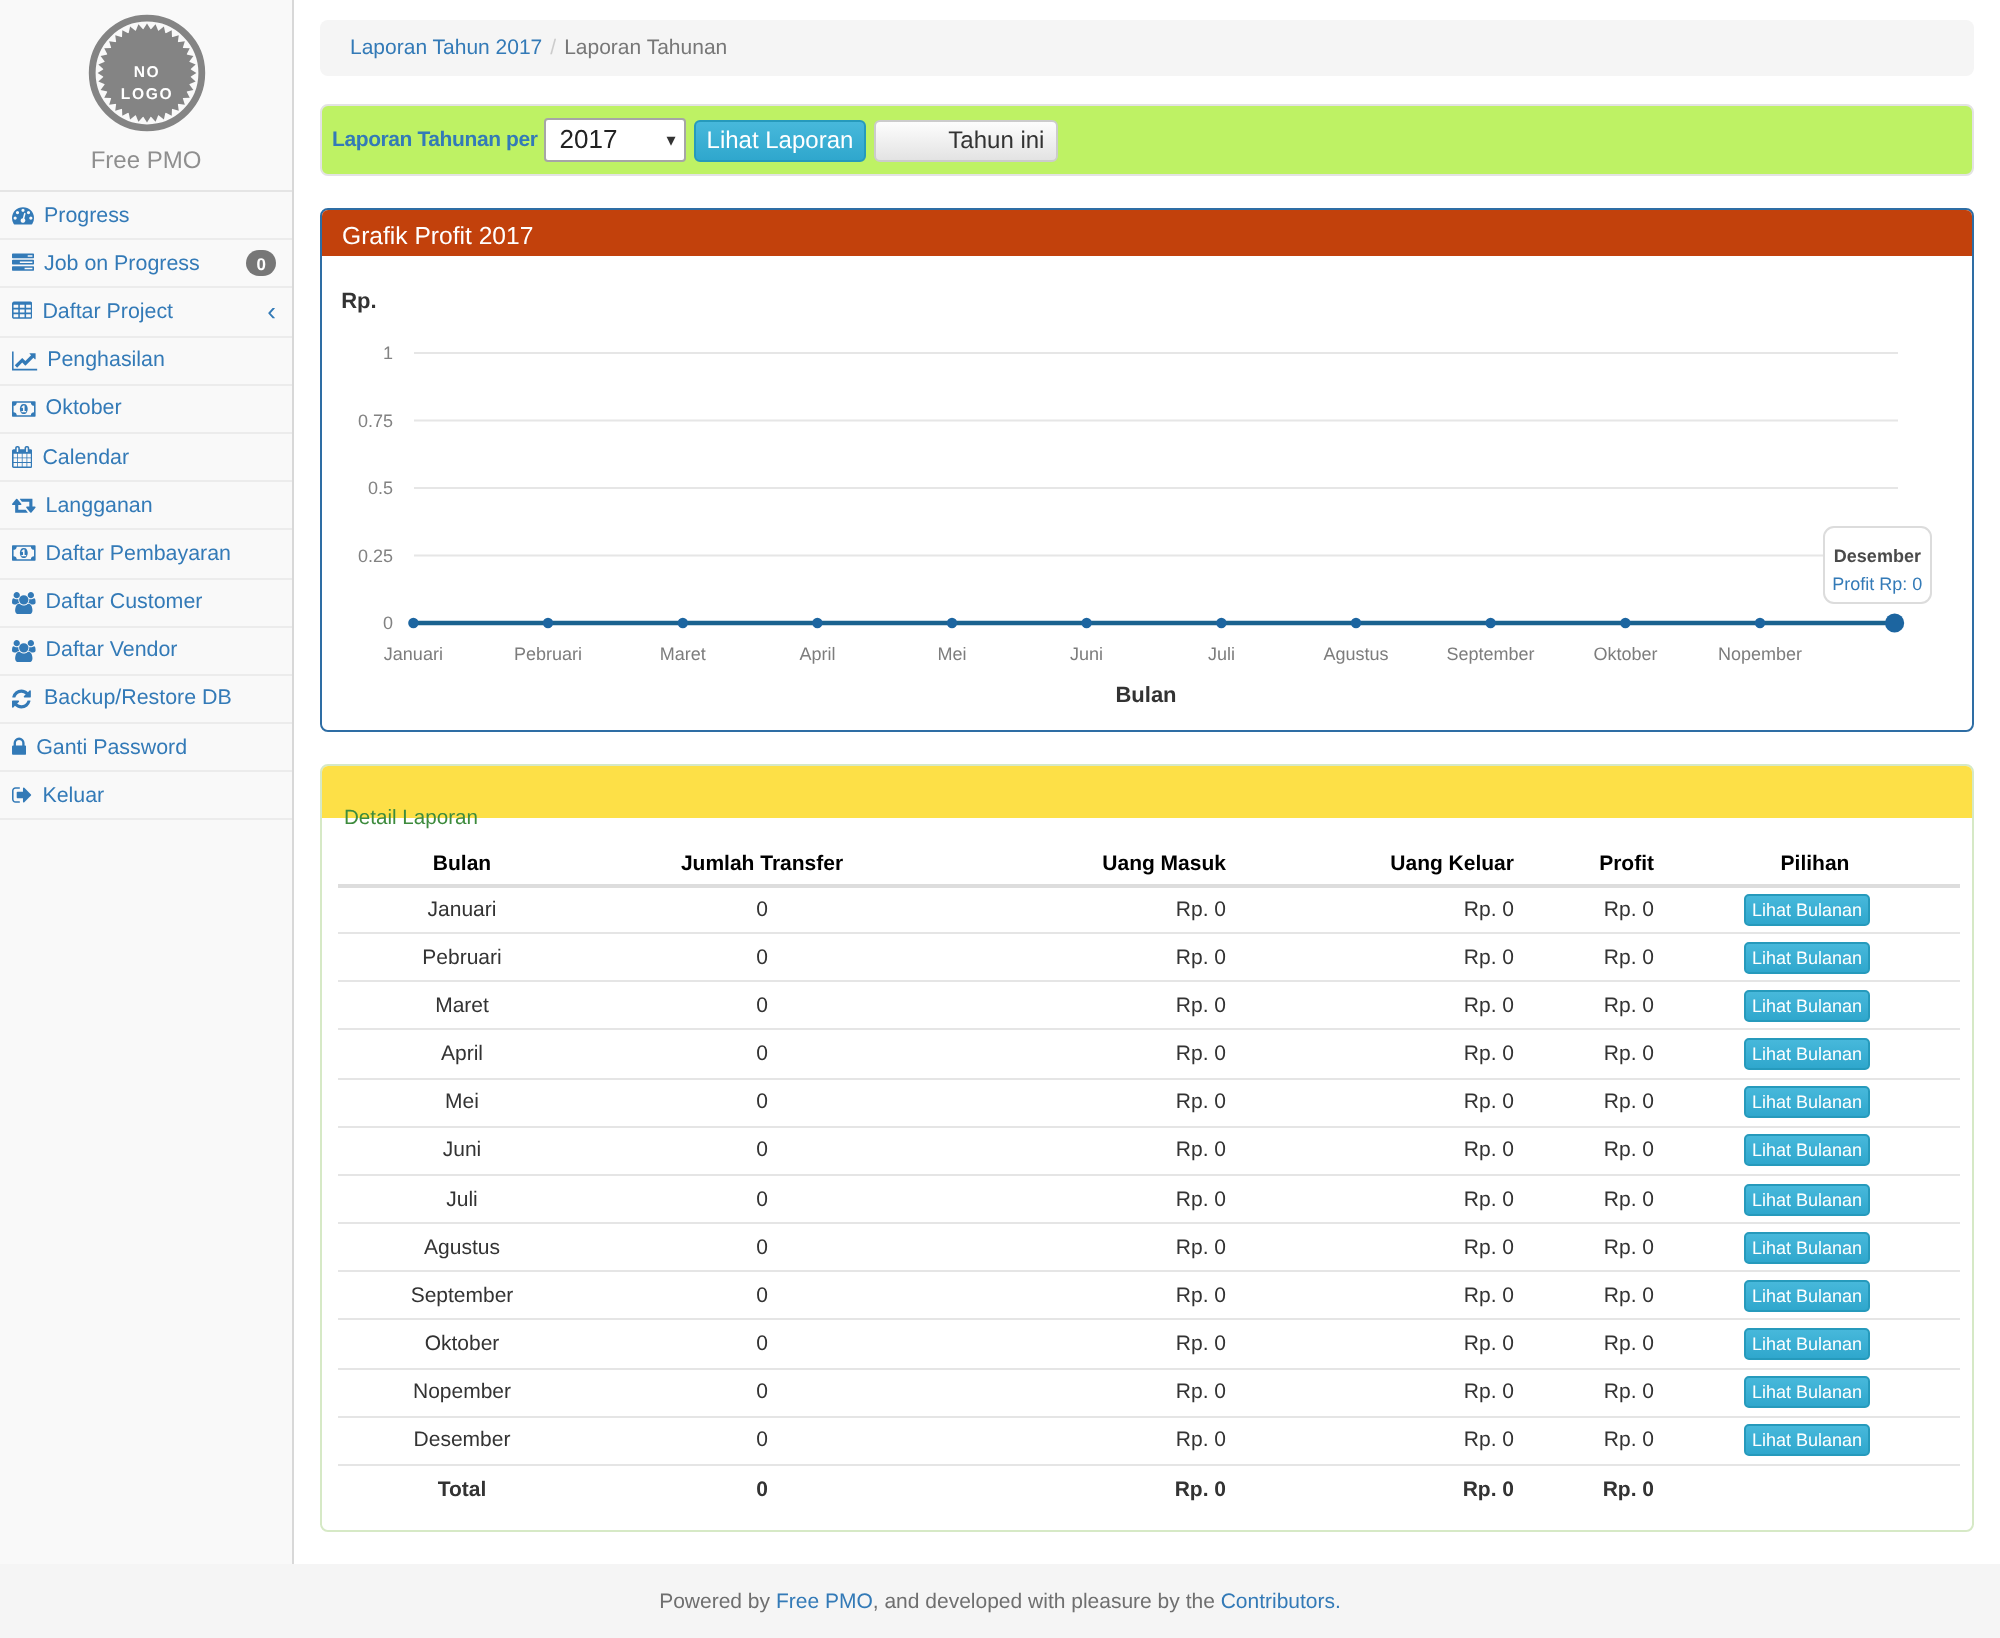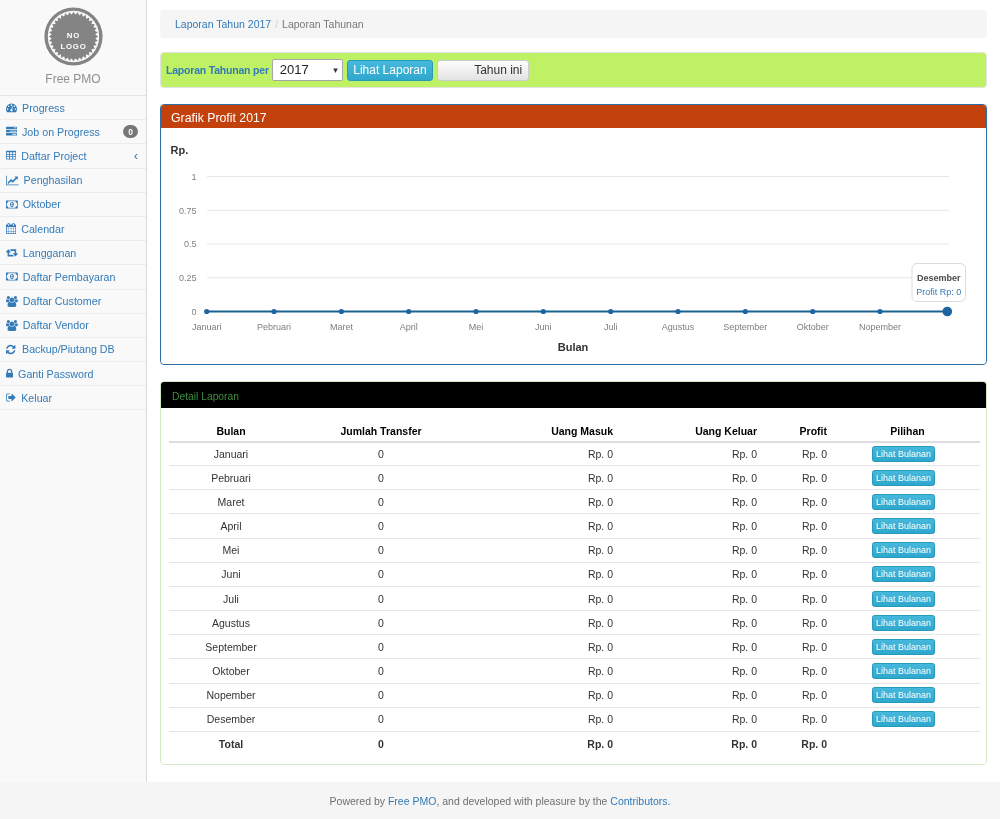--- a/index.html
+++ b/index.html
@@ -19,21 +19,21 @@
 .well label {font-weight:bold; color:#337ab7; font-size:10.5px; letter-spacing:-0.2px; margin-right:3px;}
 .sel {position:relative; display:inline-block; width:71px; height:22px; background:#fff; border:1px solid #a6a6a6; border-radius:2px; font-size:13px; color:#222; line-height:20px; padding-left:7px;}
 .sel:after {content:"\25BE"; position:absolute; right:4px; top:0; font-size:9px; color:#333;}
 .btn {height:21px; line-height:19px; border-radius:3px; font-size:12px; padding:0 5.5px; margin-left:4px; display:inline-block;}
 .btn-info {color:#fff; background:linear-gradient(#47b8db,#2fa7cd); border:1px solid #269abc;}
 .btn-default {color:#333; background:linear-gradient(#fdfdfd,#e3e3e3); border:1px solid #ccc;padding-left:36px;}
 .panel {border-radius:4px; margin-bottom:16px;}
 .panel-p {border:1px solid #2e6da4;}
 .panel-p .ph {background:#c2410c; color:#fff; height:23px; line-height:26px; padding:0 10px; font-size:12.3px; border-radius:3px 3px 0 0;}
 .panel-s {border:1px solid #d6e9c6;}
-.panel-s .ph {background:#000000; color:#3d8b3d; height:26px; line-height:29px; padding:0 11px; font-size:10.3px; border-radius:3px 3px 0 0;}
+.panel-s .ph {background:#fde047; color:#3d8b3d; height:26px; line-height:29px; padding:12px 11px; font-size:10.3px; border-radius:3px 3px 0 0;}
 .pbody {background:#fff; border-radius:0 0 4px 4px;}
 .pbody2 {background:#fff; padding:8px; border-radius:0 0 4px 4px;}
 table {width:100%; border-collapse:collapse; table-layout:fixed; font-size:10.5px;}
 col.c1{width:124px} col.c2{width:176px} col.c3{width:152px} col.c4{width:144px} col.c5{width:70px} col.c6{width:145px}
 th {font-weight:bold; padding:0 8px 2.5px; height:25.5px; border-bottom:2px solid #ddd; line-height:14px; vertical-align:bottom;}
 td {padding:0 8px; height:24.17px; border-top:1px solid #e5e5e5; line-height:14px; color:#333;}
 tr:first-child td {border-top:none;}
 .c {text-align:center;} .r {text-align:right;}
 th.r {text-align:right;}
 .tot td {font-weight:bold;}
@@ -157,21 +157,21 @@
           <span>Daftar Vendor</span>
         </li>
 <li>
           <svg class="mi" width="11.0" height="11" viewBox="0 0 1792 1792">
             <g transform="translate(0,1536) scale(1,-1)">
               <path fill="#337ab7" d="M1511 480q0 -5 -1 -7q-64 -268 -268 -434.5t-478 -166.5q-146 0 -282.5 55t-243.5 157l-129 -129q-19 -19 -45 -19t-45 19t-19 45v448q0 26 19 45t45 19h448q26 0 45 -19t19 -45t-19 -45l-137 -137q71 -66 161 -102t187 -36q134 0 250 65t186 179q11 17 53 117
 q8 23 30 23h192q13 0 22.5 -9.5t9.5 -22.5zM1536 1280v-448q0 -26 -19 -45t-45 -19h-448q-26 0 -45 19t-19 45t19 45l138 138q-148 137 -349 137q-134 0 -250 -65t-186 -179q-11 -17 -53 -117q-8 -23 -30 -23h-199q-13 0 -22.5 9.5t-9.5 22.5v7q65 268 270 434.5t480 166.5
 q146 0 284 -55.5t245 -156.5l130 129q19 19 45 19t45 -19t19 -45z"></path>
             </g>
           </svg>
-          <span>Backup/Piutang DB</span>
+          <span>Backup/Restore DB</span>
         </li>
 <li>
           <svg class="mi" width="7.1" height="11" viewBox="0 0 1152 1792">
             <g transform="translate(0,1536) scale(1,-1)">
               <path fill="#337ab7" d="M320 768h512v192q0 106 -75 181t-181 75t-181 -75t-75 -181v-192zM1152 672v-576q0 -40 -28 -68t-68 -28h-960q-40 0 -68 28t-28 68v576q0 40 28 68t68 28h32v192q0 184 132 316t316 132t316 -132t132 -316v-192h32q40 0 68 -28t28 -68z"></path>
             </g>
           </svg>
           <span>Ganti Password</span>
         </li>
 <li>

